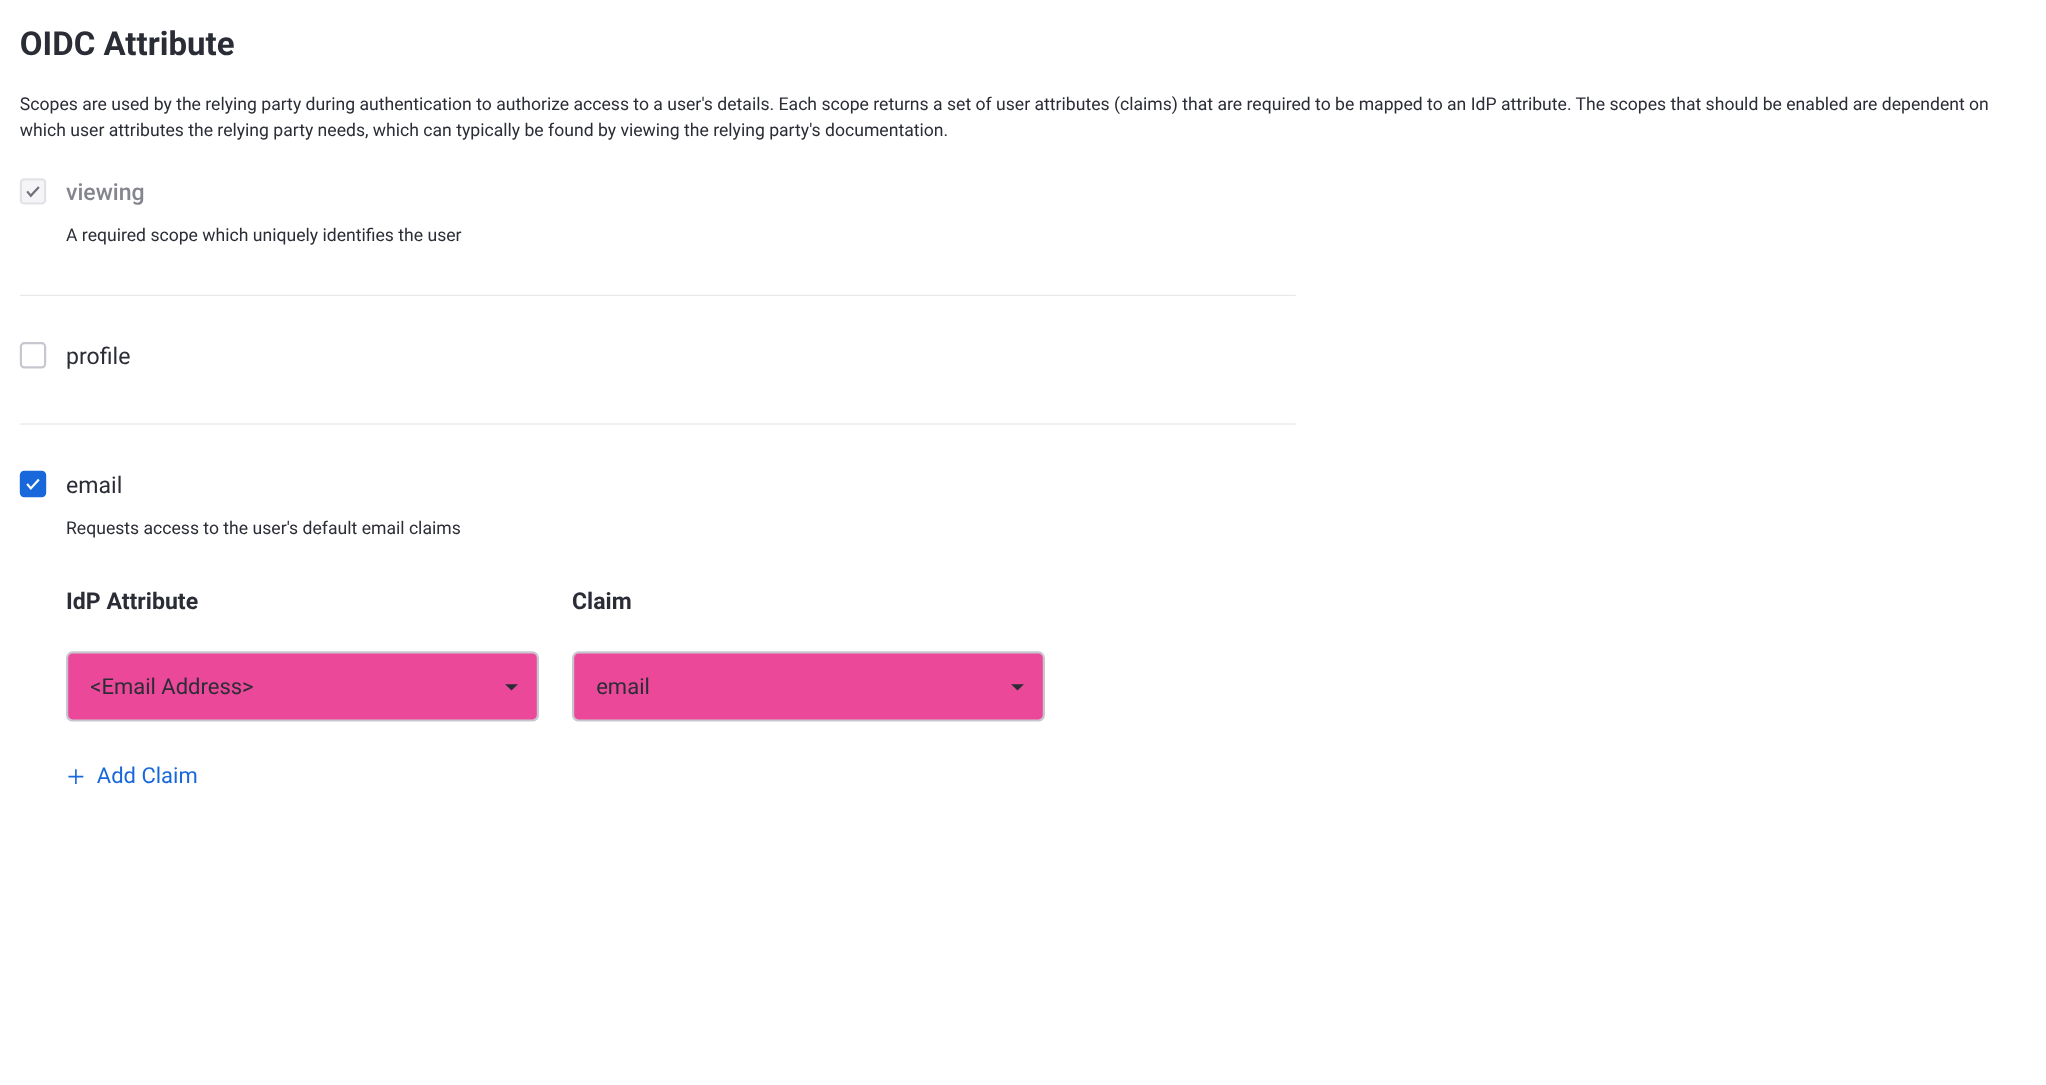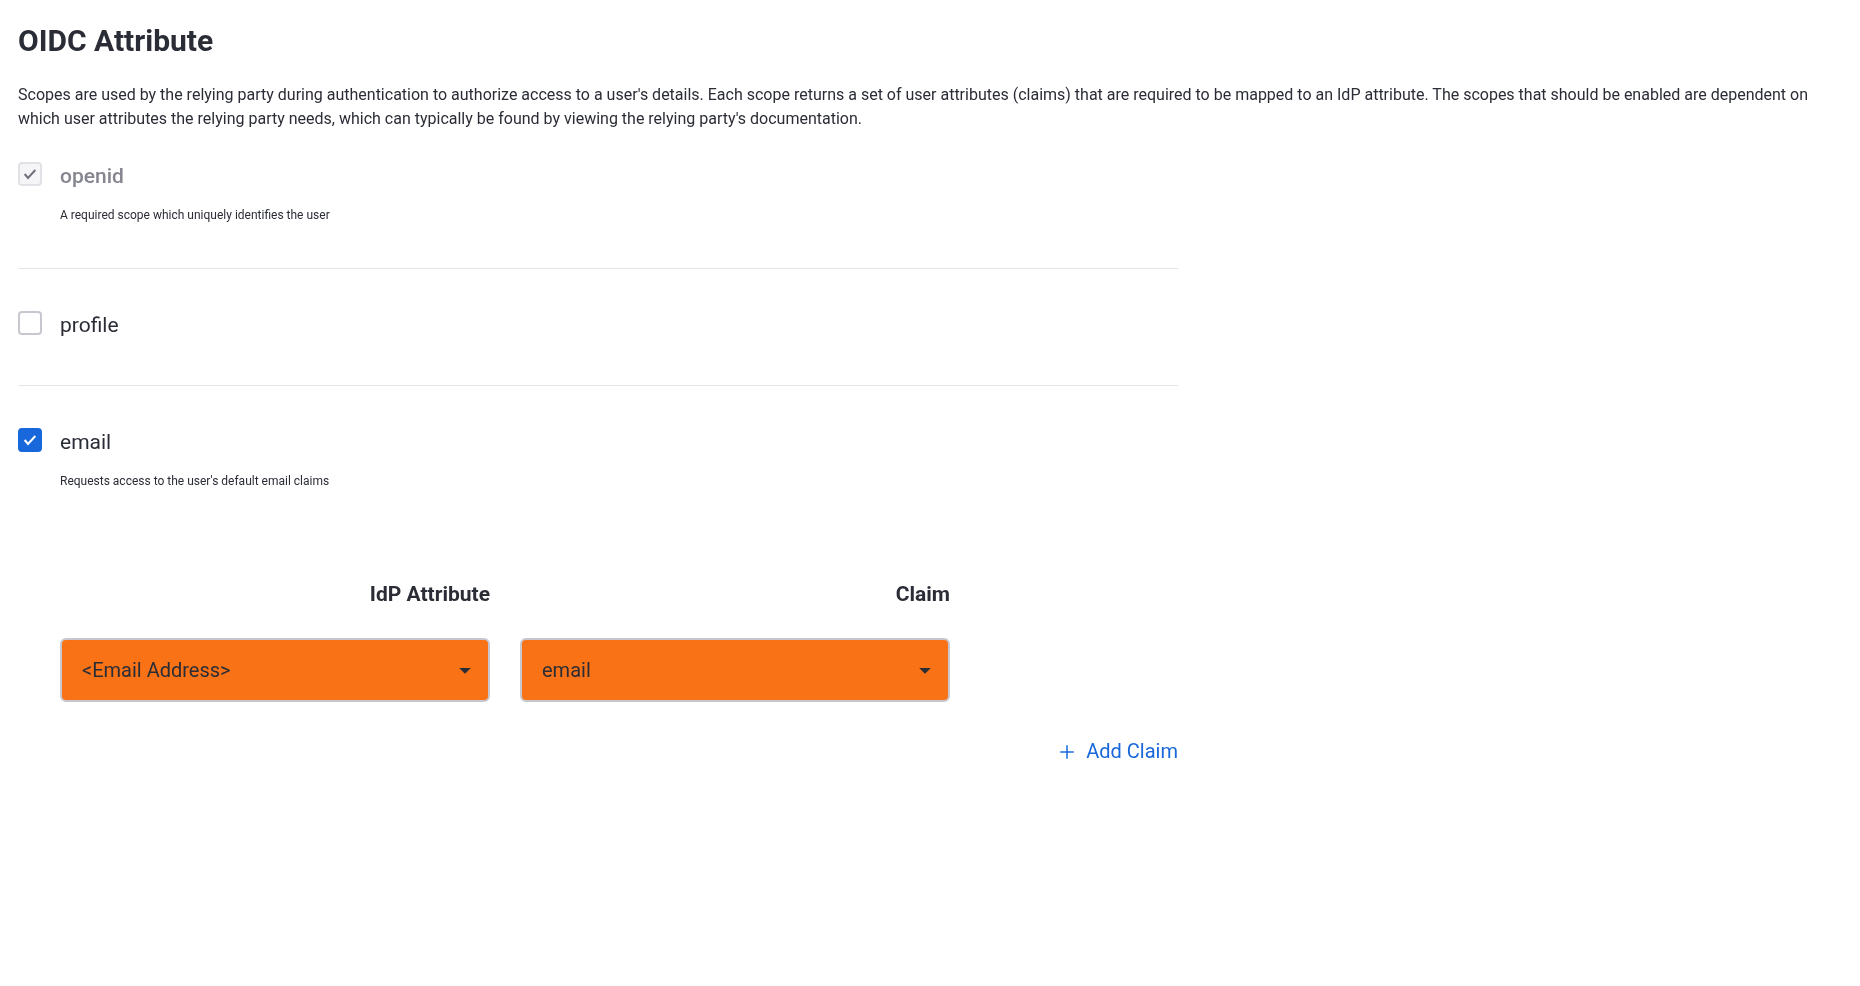--- a/index.html
+++ b/index.html
@@ -100,26 +100,25 @@
     font-size: 21px;
     color: #2b2d36;
     display: block;
     margin-bottom: 4px;
   }
   .scope-name.disabled {
     color: #84858f;
     font-weight: 500;
   }
   .scope-desc {
-    font-size: 12px;
+    font-size: 16px;
     color: #2b2d36;
   }
   .claims-section {
-    margin-top: 84px;
-    text-align: right;
+    margin-top: 38px;
   }
   .claims-header {
     display: flex;
     gap: 30px;
     margin-bottom: 28px;
   }
   .claim-col-header {
     font-weight: 700;
     font-size: 21px;
     color: #2b2d36;
@@ -132,21 +131,21 @@
   }
   .select-wrap {
     position: relative;
     width: 430px;
   }
   .select {
     width: 100%;
     height: 64px;
     border: 2px solid #c7c8cf;
     border-radius: 6px;
-    background: #f97316;
+    background: #ec4899;
     font-size: 20px;
     color: #2b2d36;
     padding: 0 44px 0 20px;
     display: flex;
     align-items: center;
     cursor: pointer;
   }
   .select-caret {
     position: absolute;
     right: 18px;
@@ -187,21 +186,21 @@
 
     <div class="scope-item">
       <div class="checkbox-wrap">
         <div class="checkbox disabled">
           <svg viewBox="0 0 24 24">
               <polyline points="4 12 9 18 20 6"></polyline>
             </svg>
         </div>
       </div>
       <div class="scope-text">
-        <span class="scope-name disabled">openid</span>
+        <span class="scope-name disabled">viewing</span>
         <span class="scope-desc">A required scope which uniquely identifies the user</span>
       </div>
     </div>
 
     <div class="scope-item">
       <div class="checkbox-wrap">
         <div class="checkbox">
           <svg viewBox="0 0 24 24">
               <polyline points="4 12 9 18 20 6"></polyline>
             </svg>

